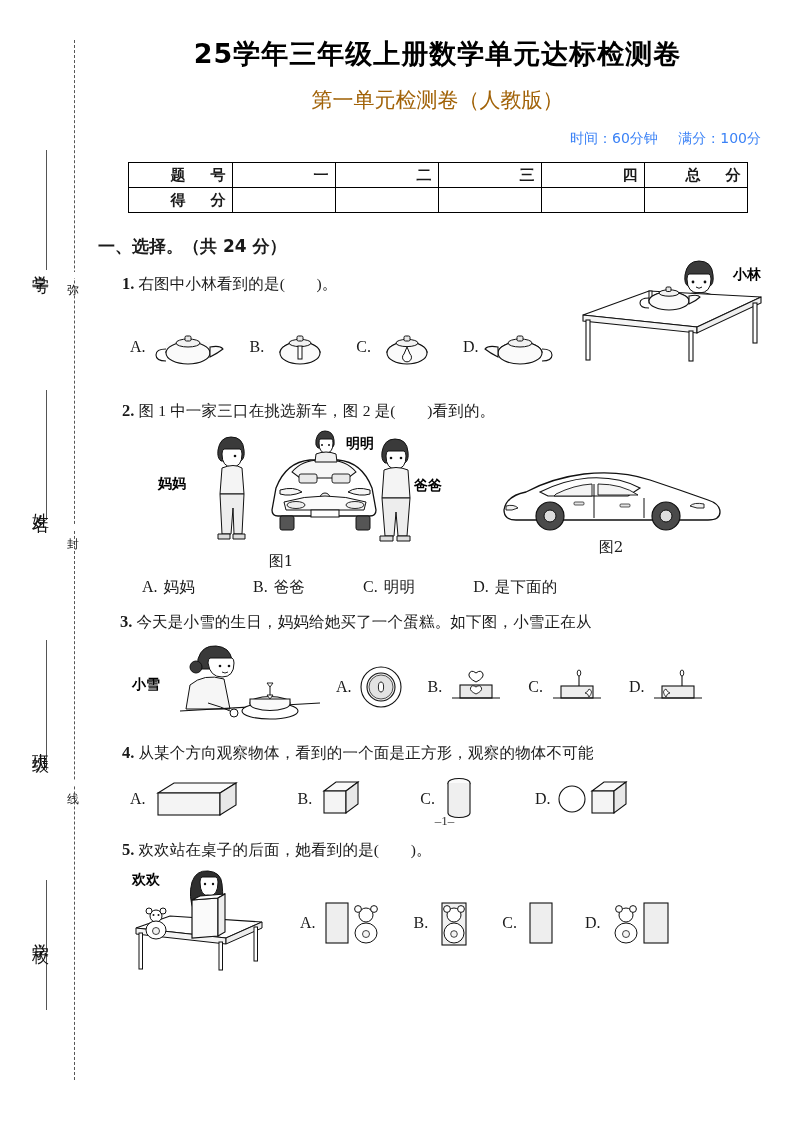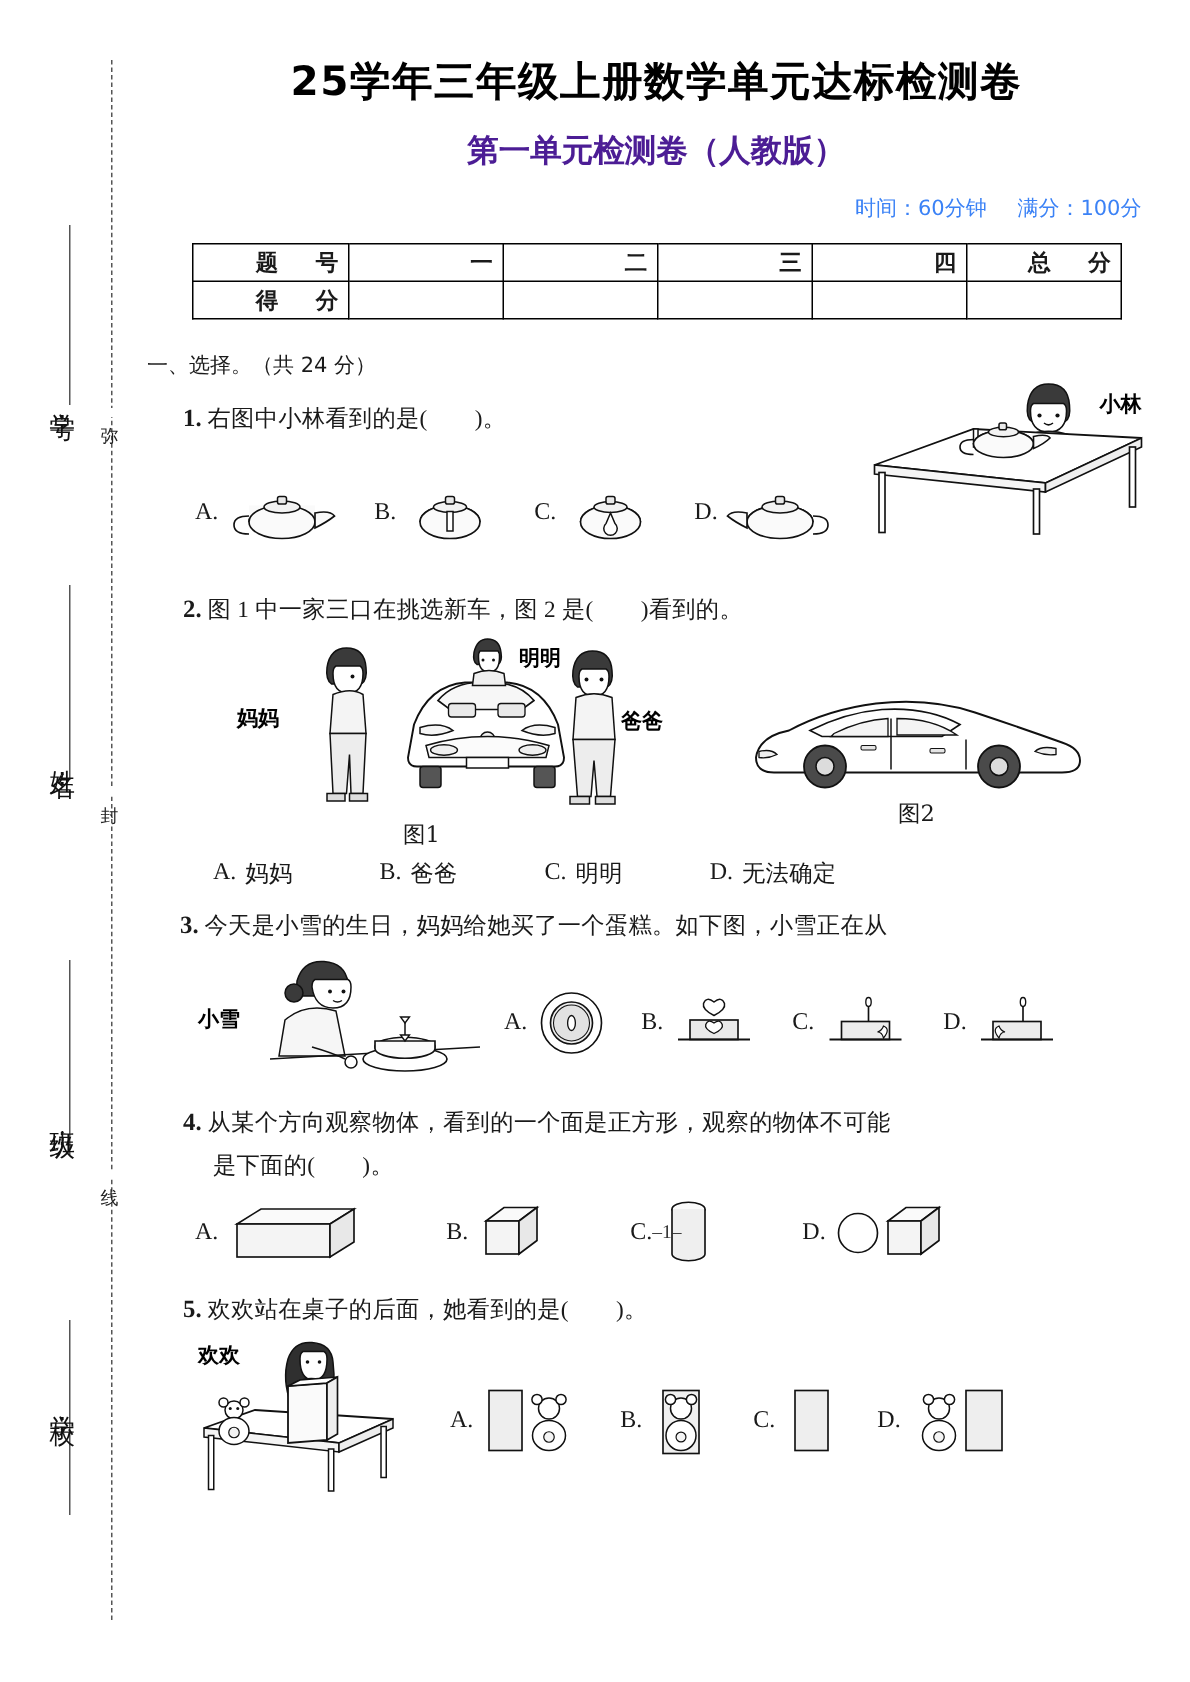--- a/index.html
+++ b/index.html
@@ -55,24 +55,24 @@
     font-family: "DejaVu Sans", "Liberation Sans", sans-serif;
     font-weight: bold;
     font-size: 27px;
     letter-spacing: 1px;
     margin-top: 36px;
     color: #000;
   }
   .title-sub {
     text-align: center;
     font-family: "DejaVu Sans", "Liberation Sans", sans-serif;
-    font-weight: bold;
+    font-weight: normal;
     font-size: 21px;
     margin-top: 14px;
-    color: #4c1d95;
+    color: #a16207;
   }
   .meta-line {
     text-align: right;
     font-family: "DejaVu Sans", "Liberation Sans", sans-serif;
     font-size: 14px;
     margin: 16px 18px 0 0;
     color: #3b82f6;
   }
   .meta-line span { margin-left: 16px; }
 
@@ -91,22 +91,22 @@
     font-size: 15px;
     font-weight: bold;
     letter-spacing: 5px;
     padding-left: 5px;
   }
   table.score td.lab { width: 104px; }
 
   
   .sec-head {
     font-family: "DejaVu Sans", "Liberation Sans", sans-serif;
-    font-weight: normal;
-    font-size: 14px;
+    font-weight: bold;
+    font-size: 17px;
     margin: 22px 0 4px 2px;
   }
   .q {
     margin: 12px 0 0 26px;
     font-size: 16.5px;
     line-height: 1.75;
   }
   .q .num { font-family: "Liberation Serif", serif; font-weight: bold; margin-right: 4px; }
   .qtext { font-family: Liberation Serif, serif; font-size: 15.5px; letter-spacing: 0.2px; }
   .opts {
@@ -379,21 +379,21 @@
     <div class="opt">
       <span class="lbl">B.</span>
       <span class="qtext">爸爸</span>
     </div>
     <div class="opt">
       <span class="lbl">C.</span>
       <span class="qtext">明明</span>
     </div>
     <div class="opt">
       <span class="lbl">D.</span>
-      <span class="qtext">无法确定</span>
+      <span class="qtext">是下面的</span>
     </div>
   </div>
 
   <div class="q" style="margin-top:10px;margin-left:24px;">
     <span class="num">3.</span><span class="qtext">今天是小雪的生日，妈妈给她买了一个蛋糕。如下图，小雪正在从</span>
   </div>
 
   <div class="row" style="margin-left:34px; margin-top:4px; align-items:center;">
     <div>
       <svg width="200" height="86" viewBox="0 0 200 86">
@@ -466,21 +466,20 @@
             <path d="M16 24 q-5 2 0 8 q1 -4 4 -4 q-3 -1 -4 -4z" fill="#fff" stroke="#111" stroke-width="0.8"></path>
             <line x1="4" y1="33" x2="52" y2="33" stroke="#111" stroke-width="1.2"></line>
           </svg>
         </span>
       </div>
     </div>
   </div>
 
   <div class="q" style="margin-top:12px;">
     <span class="num">4.</span><span class="qtext">从某个方向观察物体，看到的一个面是正方形，观察的物体不可能</span>
-    <div style="margin-left:20px;"><span class="qtext">是下面的(　　)。</span></div>
   </div>
 
   <div class="opts" style="margin-left:34px; margin-top:6px; gap:56px;">
     <div class="opt">
       <span class="lbl">A.</span>
       <span>
         <svg width="90" height="44" viewBox="0 0 90 44">
           <path d="M6 16 L22 6 L84 6 L68 16 z" fill="#fafafa" stroke="#111" stroke-width="1.1"></path>
           <rect x="6" y="16" width="62" height="22" fill="#f4f4f4" stroke="#111" stroke-width="1.1"></rect>
           <path d="M68 16 L84 6 L84 28 L68 38 z" fill="#e8e8e8" stroke="#111" stroke-width="1.1"></path>

